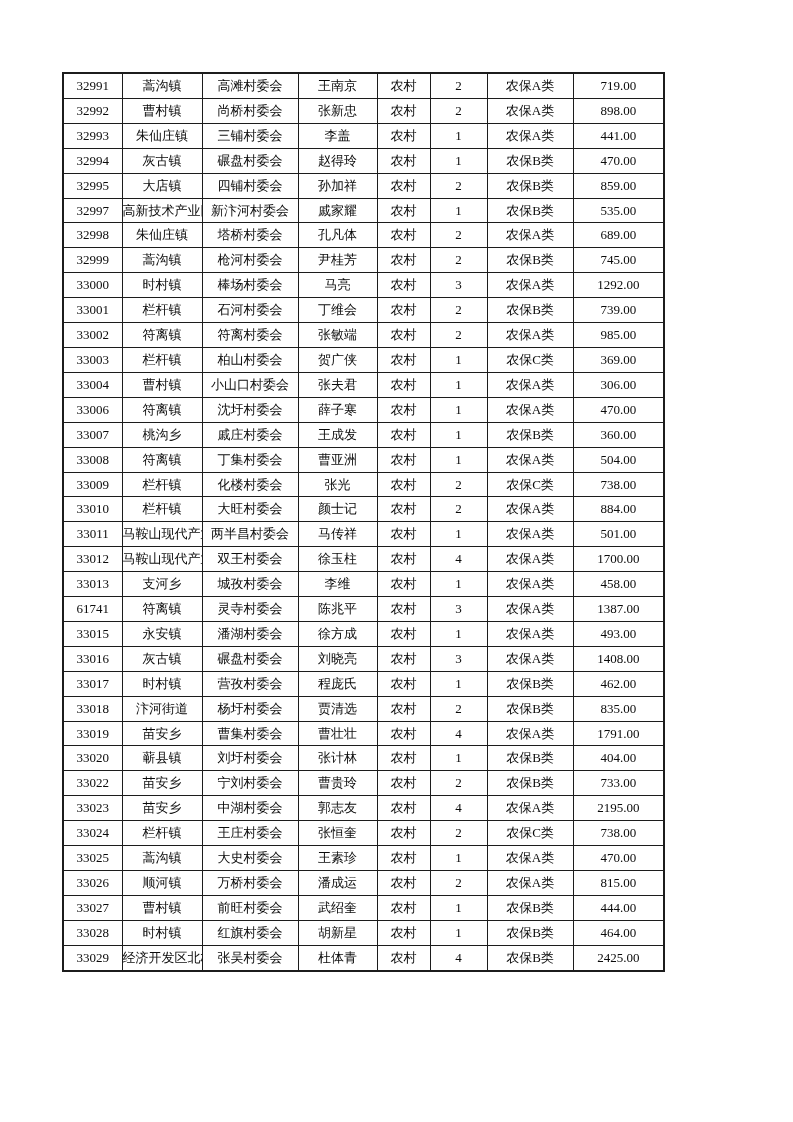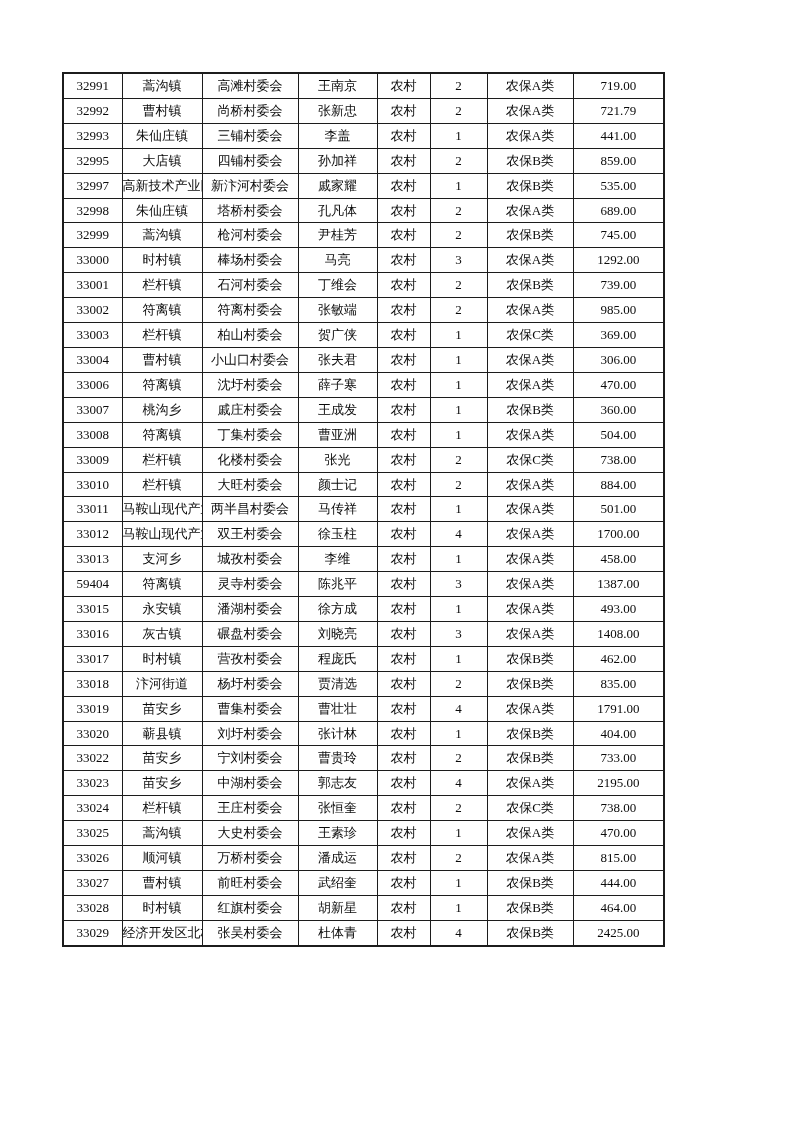--- a/index.html
+++ b/index.html
@@ -111,21 +111,21 @@
           <td>
             <div class="clip">农村</div>
           </td>
           <td>
             <div class="clip">2</div>
           </td>
           <td>
             <div class="clip">农保A类</div>
           </td>
           <td>
-            <div class="clip">721.79</div>
+            <div class="clip">898.00</div>
           </td>
         </tr>
         <tr>
           <td>
             <div class="clip">32993</div>
           </td>
           <td>
             <div class="clip">朱仙庄镇</div>
           </td>
           <td>
@@ -142,20 +142,46 @@
           </td>
           <td>
             <div class="clip">农保A类</div>
           </td>
           <td>
             <div class="clip">441.00</div>
           </td>
         </tr>
         <tr>
           <td>
+            <div class="clip">32994</div>
+          </td>
+          <td>
+            <div class="clip">灰古镇</div>
+          </td>
+          <td>
+            <div class="clip">碾盘村委会</div>
+          </td>
+          <td>
+            <div class="clip">赵得玲</div>
+          </td>
+          <td>
+            <div class="clip">农村</div>
+          </td>
+          <td>
+            <div class="clip">1</div>
+          </td>
+          <td>
+            <div class="clip">农保B类</div>
+          </td>
+          <td>
+            <div class="clip">470.00</div>
+          </td>
+        </tr>
+        <tr>
+          <td>
             <div class="clip">32995</div>
           </td>
           <td>
             <div class="clip">大店镇</div>
           </td>
           <td>
             <div class="clip">四铺村委会</div>
           </td>
           <td>
             <div class="clip">孙加祥</div>
@@ -584,21 +610,21 @@
           </td>
           <td>
             <div class="clip">农保A类</div>
           </td>
           <td>
             <div class="clip">458.00</div>
           </td>
         </tr>
         <tr>
           <td>
-            <div class="clip">59404</div>
+            <div class="clip">61741</div>
           </td>
           <td>
             <div class="clip">符离镇</div>
           </td>
           <td>
             <div class="clip">灵寺村委会</div>
           </td>
           <td>
             <div class="clip">陈兆平</div>
           </td>

